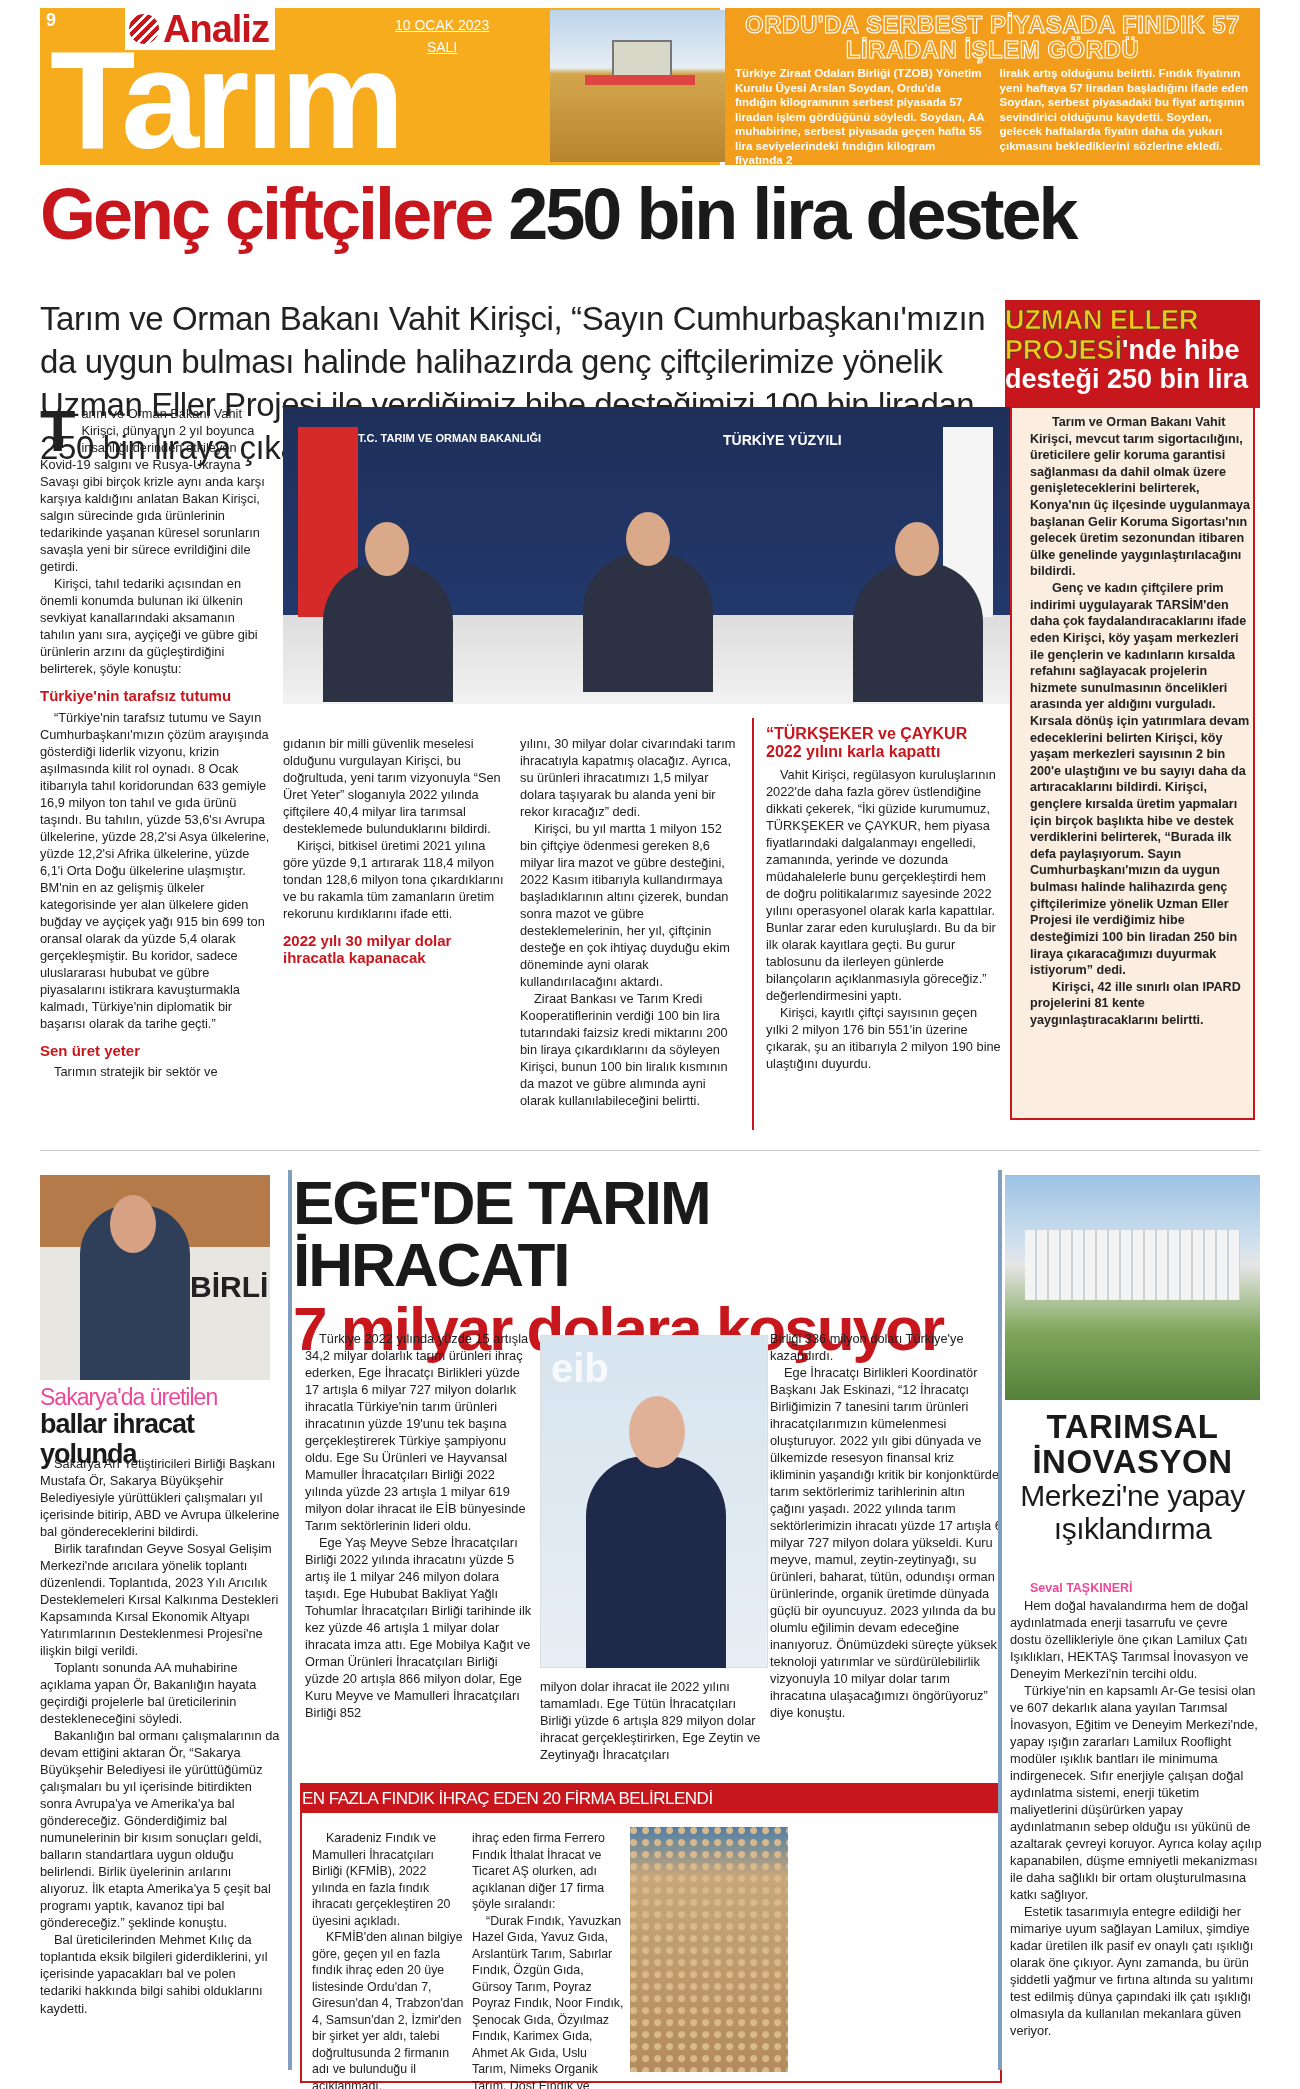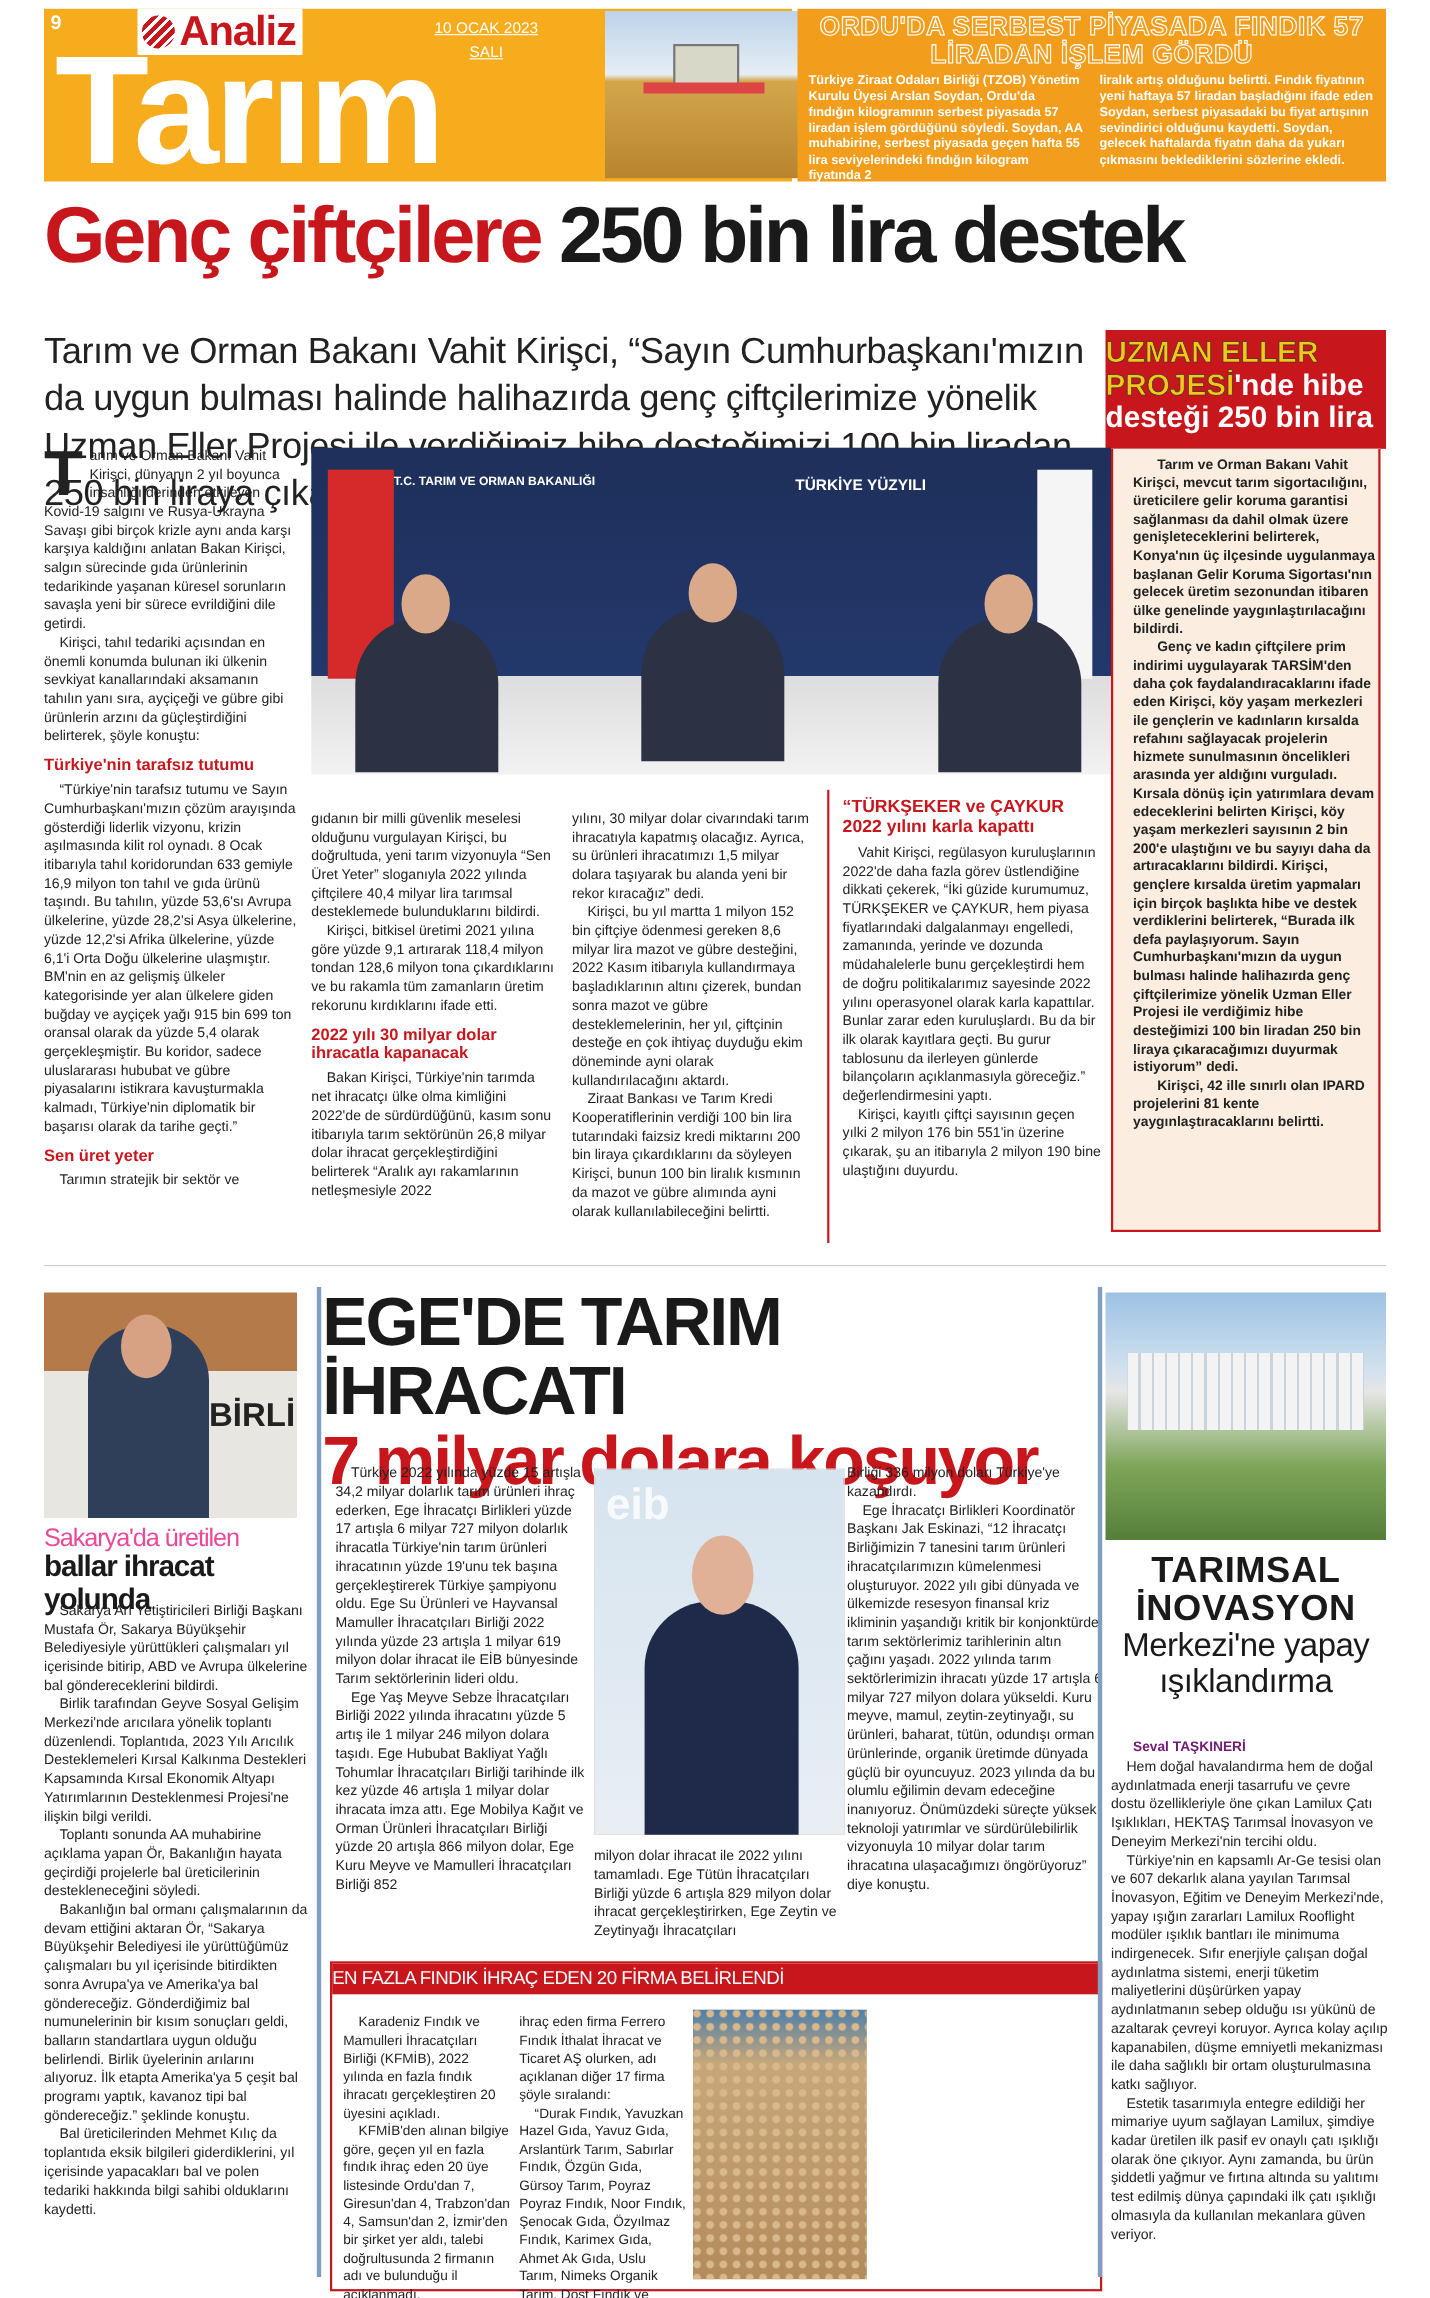--- a/index.html
+++ b/index.html
@@ -50,21 +50,21 @@
 .hazelnut{left:630px;top:1827px;width:158px;height:245px;background:radial-gradient(circle at 30% 30%,#d9b98c 0 3px,transparent 4px) 0 0/12px 12px,linear-gradient(180deg,#4f7fa8 0%,#c7a77a 20%,#b38b5c 100%)}
 .sak-photo{left:40px;top:1175px;width:230px;height:205px;background:linear-gradient(180deg,#b57a4a 0 35%,#e8e6e0 35%);overflow:hidden}
 .sak-head{left:40px;top:1385px;width:240px}
 .sak-head .r{color:#ec4899;font-weight:normal;font-size:23px;line-height:1.1;letter-spacing:-1px}
 .sak-head .b{color:#1a1a1a;font-weight:bold;font-size:27px;line-height:1.1;letter-spacing:-1px}
 .greenhouse{left:1005px;top:1175px;width:255px;height:225px;background:linear-gradient(180deg,#9dc2e4 0%,#cfe0ee 30%,#e6e6e6 40%,#7ea65a 70%,#55803a 100%)}
 .gh-roof{position:absolute;left:20px;top:55px;width:215px;height:70px;background:repeating-linear-gradient(90deg,#f3f3f3 0 10px,#c9d3dc 10px 12px)}
 .ino-head{left:1005px;top:1410px;width:255px;text-align:center}
 .ino-head .a{font-weight:bold;font-size:33px;line-height:1.05;color:#1a1a1a;letter-spacing:0.5px}
 .ino-head .b{font-size:30px;line-height:1.1;color:#1a1a1a;letter-spacing:-0.5px}
-.byline{font-weight:bold;font-size:12.5px;color:#701a75;margin-left:20px}
+.byline{font-weight:bold;font-size:12.5px;color:#ec4899;margin-left:20px}
 .blue-rule{background:#7f9ec0}
 </style>
 </head>
 <body>
 
 <div class="abs masthead"></div>
 <div class="abs pagenum">9</div>
 <div class="abs logo-box">
   <div class="logo-mark"></div>
   <div class="logo-text">Analiz</div>
@@ -122,21 +122,20 @@
   <div class="person" style="left:300px;top:145px"></div>
   <div class="face" style="left:343px;top:105px"></div>
   <div class="person" style="left:570px;top:155px"></div>
   <div class="face" style="left:612px;top:115px"></div>
 </div>
 
 <div class="abs col" style="left:283px;top:735px;width:222px">
   <p class="noind">gıdanın bir milli güvenlik meselesi olduğunu vurgulayan Kirişci, bu doğrultuda, yeni tarım vizyonuyla “Sen Üret Yeter” sloganıyla 2022 yılında çiftçilere 40,4 milyar lira tarımsal desteklemede bulunduklarını bildirdi.</p>
   <p>Kirişci, bitkisel üretimi 2021 yılına göre yüzde 9,1 artırarak 118,4 milyon tondan 128,6 milyon tona çıkardıklarını ve bu rakamla tüm zamanların üretim rekorunu kırdıklarını ifade etti.</p>
   <div class="sub">2022 yılı 30 milyar dolar ihracatla kapanacak</div>
-  <p>Bakan Kirişci, Türkiye'nin tarımda net ihracatçı ülke olma kimliğini 2022'de de sürdürdüğünü, kasım sonu itibarıyla tarım sektörünün 26,8 milyar dolar ihracat gerçekleştirdiğini belirterek “Aralık ayı rakamlarının netleşmesiyle 2022</p>
 </div>
 <div class="abs col" style="left:520px;top:735px;width:222px">
   <p class="noind">yılını, 30 milyar dolar civarındaki tarım ihracatıyla kapatmış olacağız. Ayrıca, su ürünleri ihracatımızı 1,5 milyar dolara taşıyarak bu alanda yeni bir rekor kıracağız” dedi.</p>
   <p>Kirişci, bu yıl martta 1 milyon 152 bin çiftçiye ödenmesi gereken 8,6 milyar lira mazot ve gübre desteğini, 2022 Kasım itibarıyla kullandırmaya başladıklarının altını çizerek, bundan sonra mazot ve gübre desteklemelerinin, her yıl, çiftçinin desteğe en çok ihtiyaç duyduğu ekim döneminde ayni olarak kullandırılacağını aktardı.</p>
   <p>Ziraat Bankası ve Tarım Kredi Kooperatiflerinin verdiği 100 bin lira tutarındaki faizsiz kredi miktarını 200 bin liraya çıkardıklarını da söyleyen Kirişci, bunun 100 bin liralık kısmının da mazot ve gübre alımında ayni olarak kullanılabileceğini belirtti.</p>
 </div>
 <div class="abs redline" style="left:752px;top:718px;width:2px;height:412px"></div>
 <div class="abs col" style="left:766px;top:725px;width:236px">
   <div class="sub" style="font-size:16px;margin-top:0">“TÜRKŞEKER ve ÇAYKUR 2022 yılını karla kapattı</div>
   <p>Vahit Kirişci, regülasyon kuruluşlarının 2022'de daha fazla görev üstlendiğine dikkati çekerek, “İki güzide kurumumuz, TÜRKŞEKER ve ÇAYKUR, hem piyasa fiyatlarındaki dalgalanmayı engelledi, zamanında, yerinde ve dozunda müdahalelerle bunu gerçekleştirdi hem de doğru politikalarımız sayesinde 2022 yılını operasyonel olarak karla kapattılar. Bunlar zarar eden kuruluşlardı. Bu da bir ilk olarak kayıtlara geçti. Bu gurur tablosunu da ilerleyen günlerde bilançoların açıklanmasıyla göreceğiz.” değerlendirmesini yaptı.</p>

